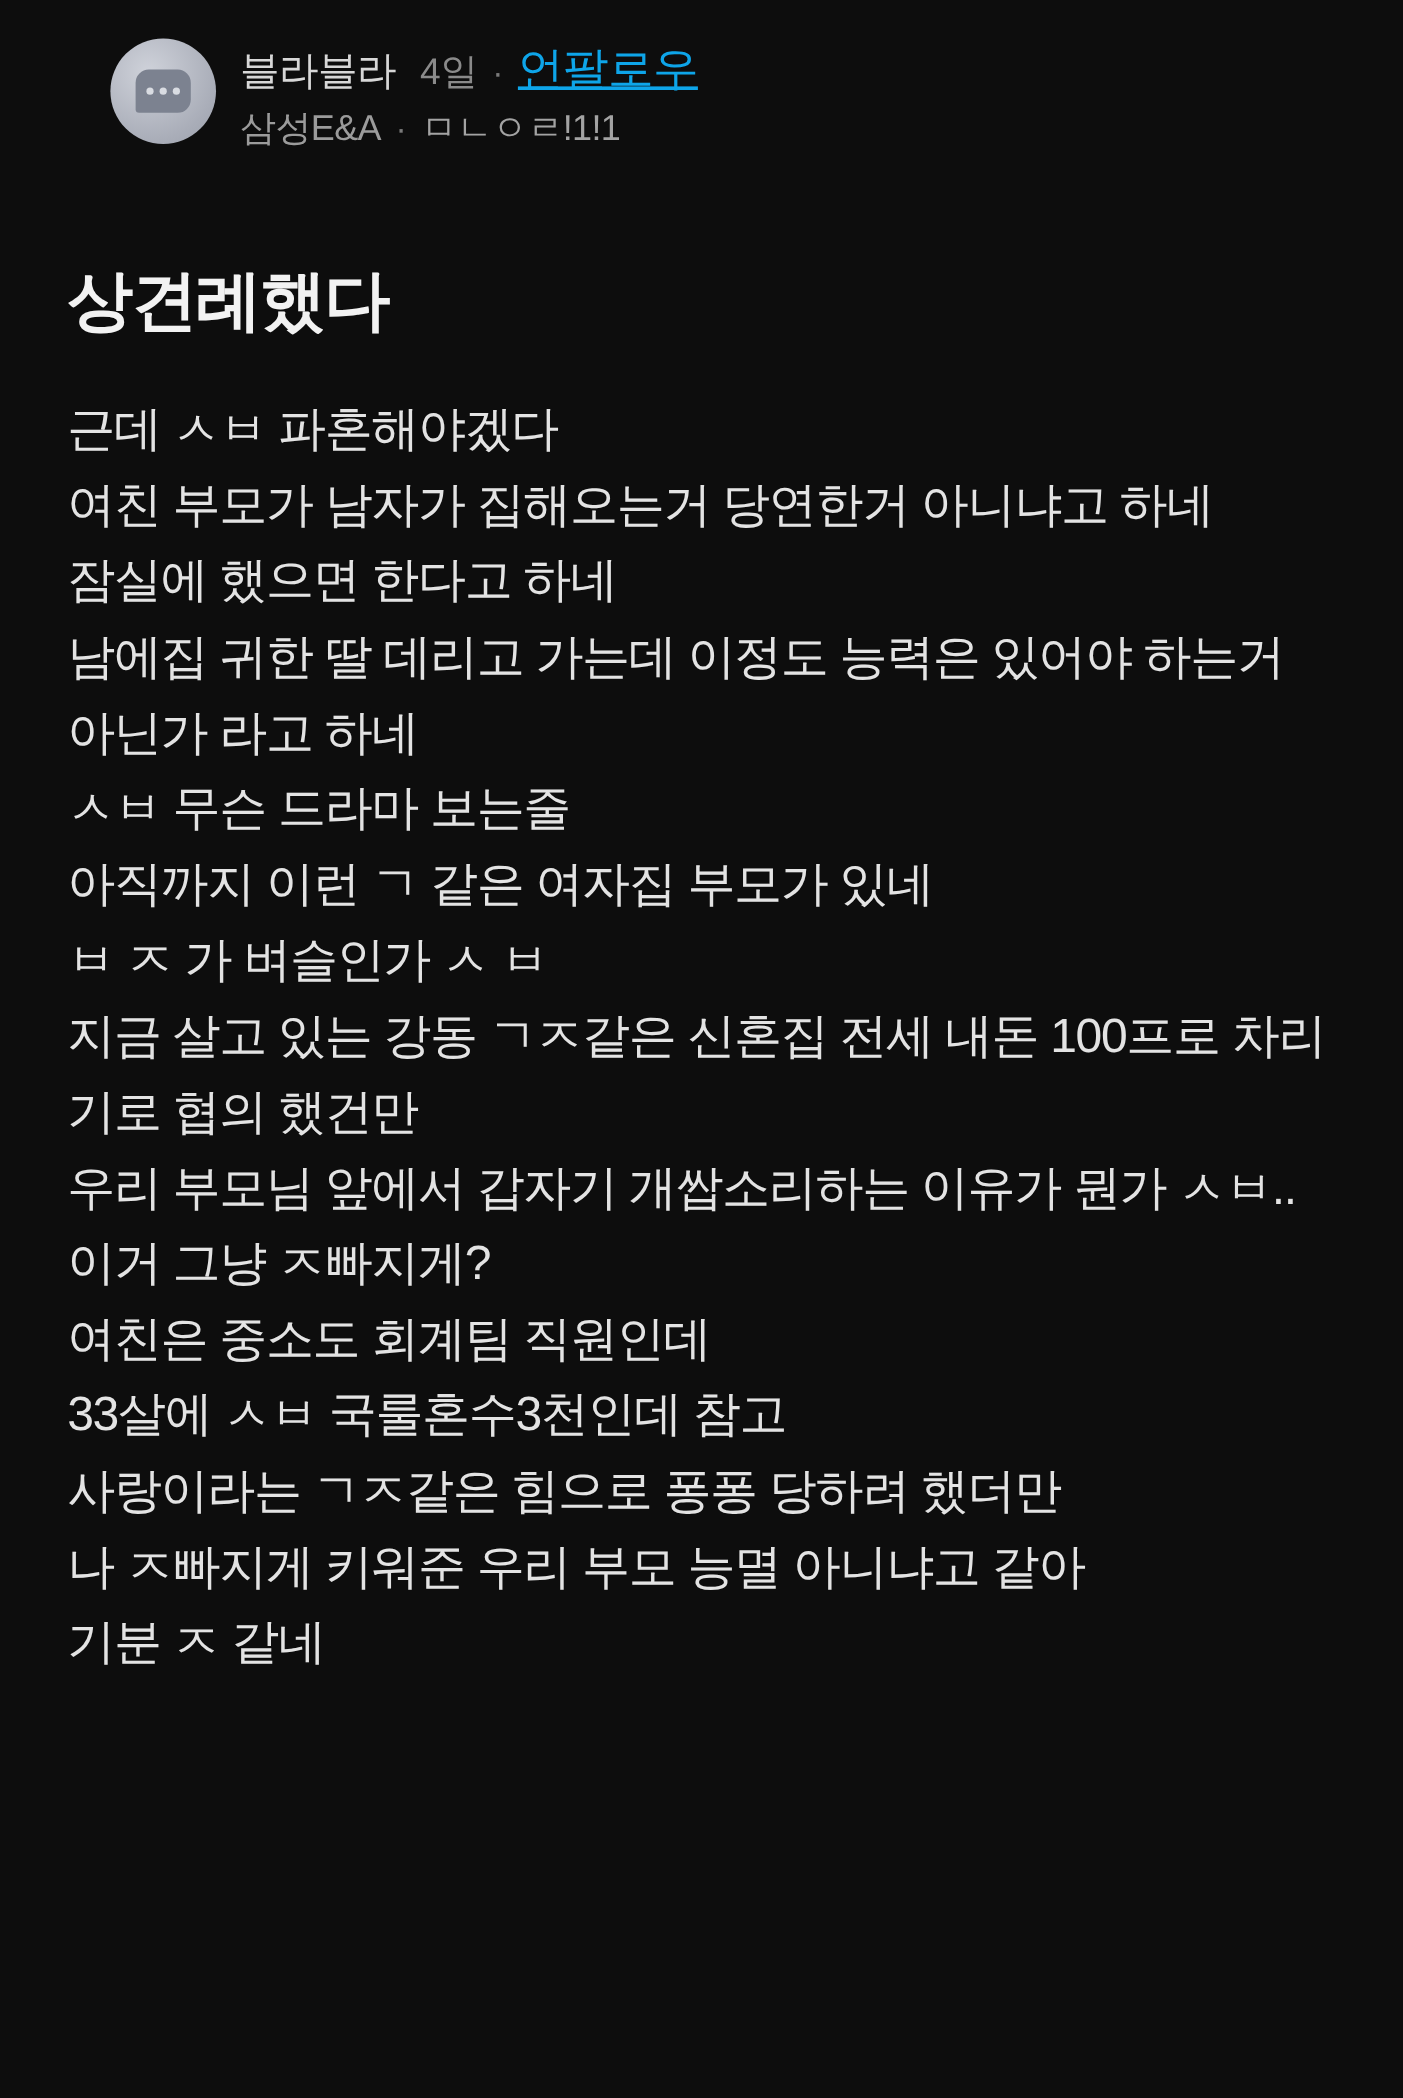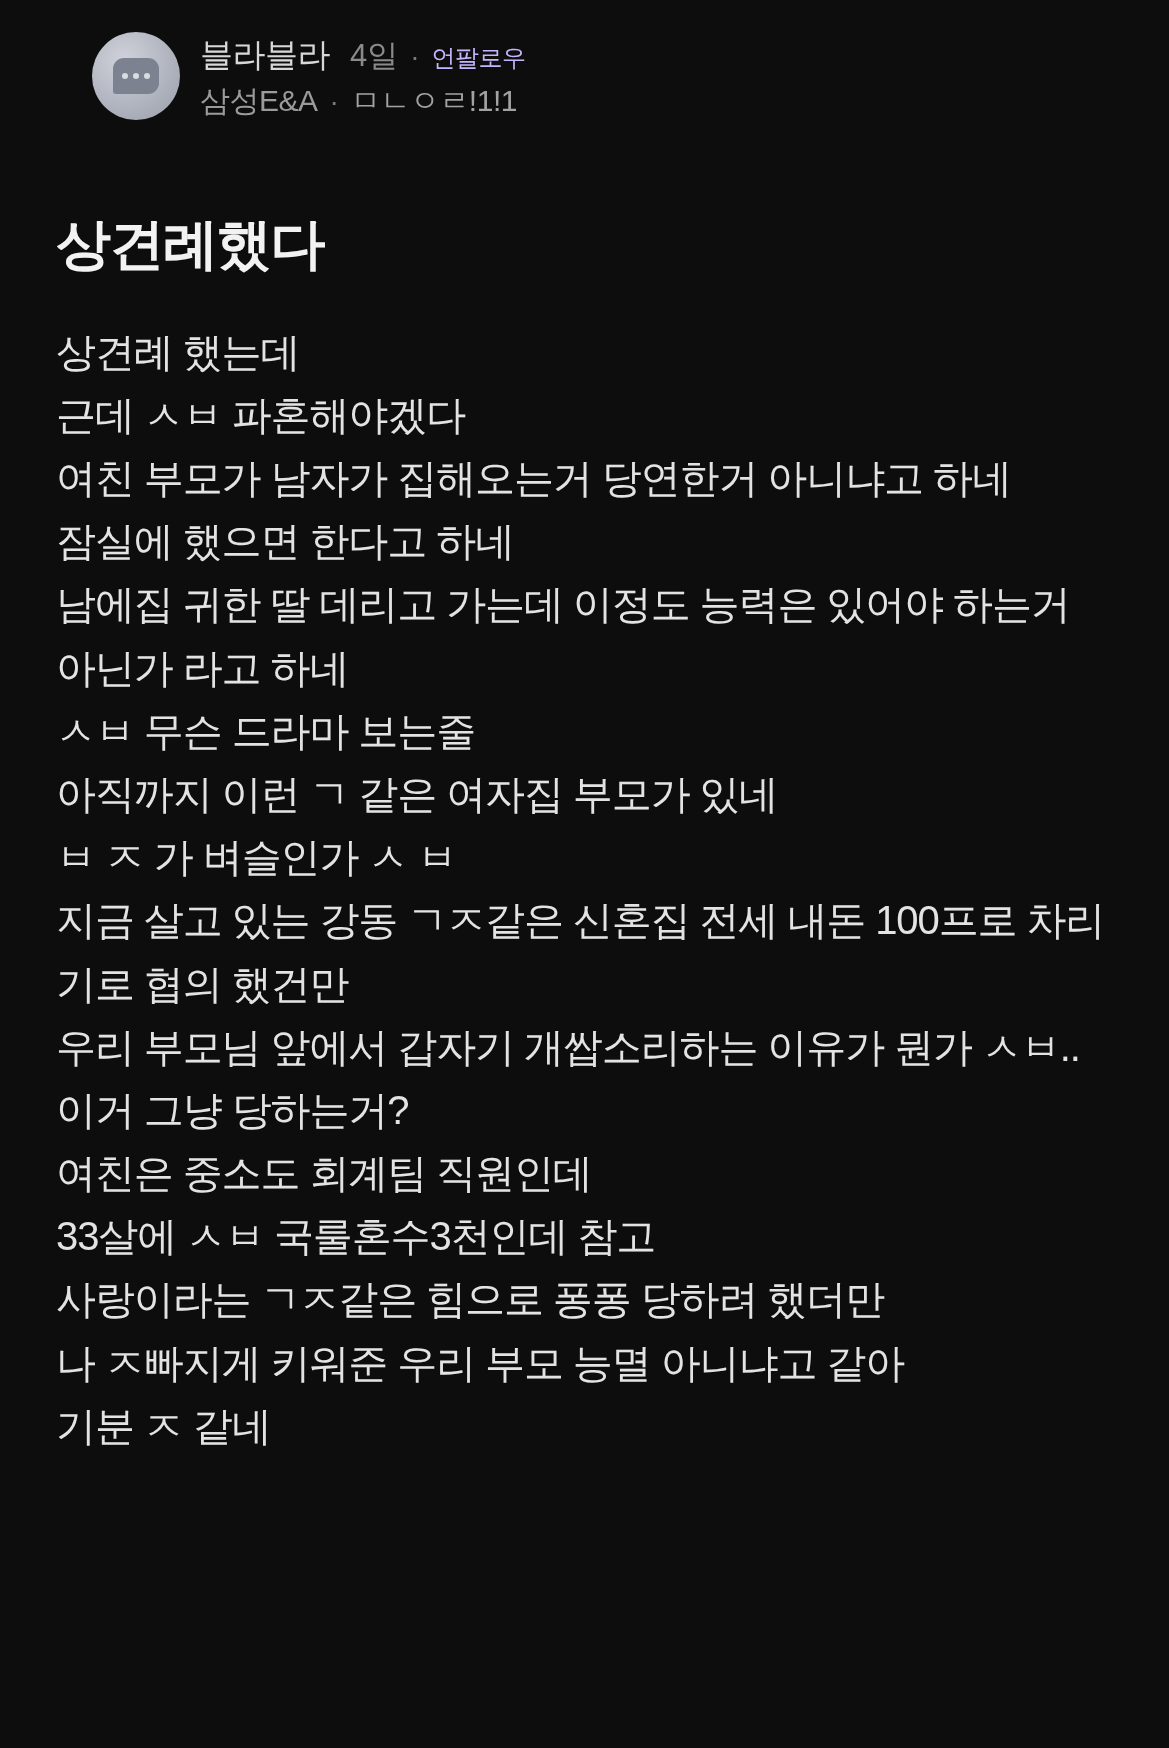--- a/index.html
+++ b/index.html
@@ -81,23 +81,24 @@
     font-size: 31px;
     color: #8a8a8a;
     margin-left: 20px;
   }
   .dot {
     font-size: 28px;
     color: #7a7a7a;
     margin: 0 12px;
   }
   .unfollow {
-    font-size: 24px;
-    color: #c4b5fd;
+    font-size: 38px;
+    color: #0ea5e9;
     letter-spacing: -0.5px;
+    text-decoration: underline;
   }
   .meta-row2 {
     display: flex;
     align-items: center;
     margin-top: 6px;
   }
   .company {
     font-size: 30px;
     color: #9b9b9b;
     letter-spacing: -0.5px;
@@ -158,31 +159,30 @@
         <span class="company">삼성E&amp;A</span>
         <span class="dot">·</span>
         <span class="nickname">ㅁㄴㅇㄹ!1!1</span>
       </div>
     </div>
   </div>
 
   <div class="title">상견례했다</div>
 
   <div class="body-text">
-    <p>상견례 했는데</p>
     <p>근데 ㅅㅂ 파혼해야겠다</p>
     <p>여친 부모가 남자가 집해오는거 당연한거 아니냐고 하네</p>
     <p>잠실에 했으면 한다고 하네</p>
     <p>남에집 귀한 딸 데리고 가는데 이정도 능력은 있어야 하는거 아닌가 라고 하네</p>
     <p>ㅅㅂ 무슨 드라마 보는줄</p>
     <p>아직까지 이런 ㄱ 같은 여자집 부모가 있네</p>
     <p>ㅂ ㅈ 가 벼슬인가 ㅅ ㅂ</p>
     <p>지금 살고 있는 강동 ㄱㅈ같은 신혼집 전세 내돈 100프로 차리기로 협의 했건만</p>
     <p>우리 부모님 앞에서 갑자기 개쌉소리하는 이유가 뭔가 ㅅㅂ..</p>
-    <p>이거 그냥 당하는거?</p>
+    <p>이거 그냥 ㅈ빠지게?</p>
     <p>여친은 중소도  회계팀 직원인데</p>
     <p>33살에 ㅅㅂ 국룰혼수3천인데 참고</p>
     <p>사랑이라는 ㄱㅈ같은 힘으로 퐁퐁 당하려 했더만</p>
     <p>나 ㅈ빠지게 키워준 우리 부모 능멸 아니냐고 같아</p>
     <p>기분 ㅈ 같네</p>
   </div>
 
 </div>
 
 </body></html>

